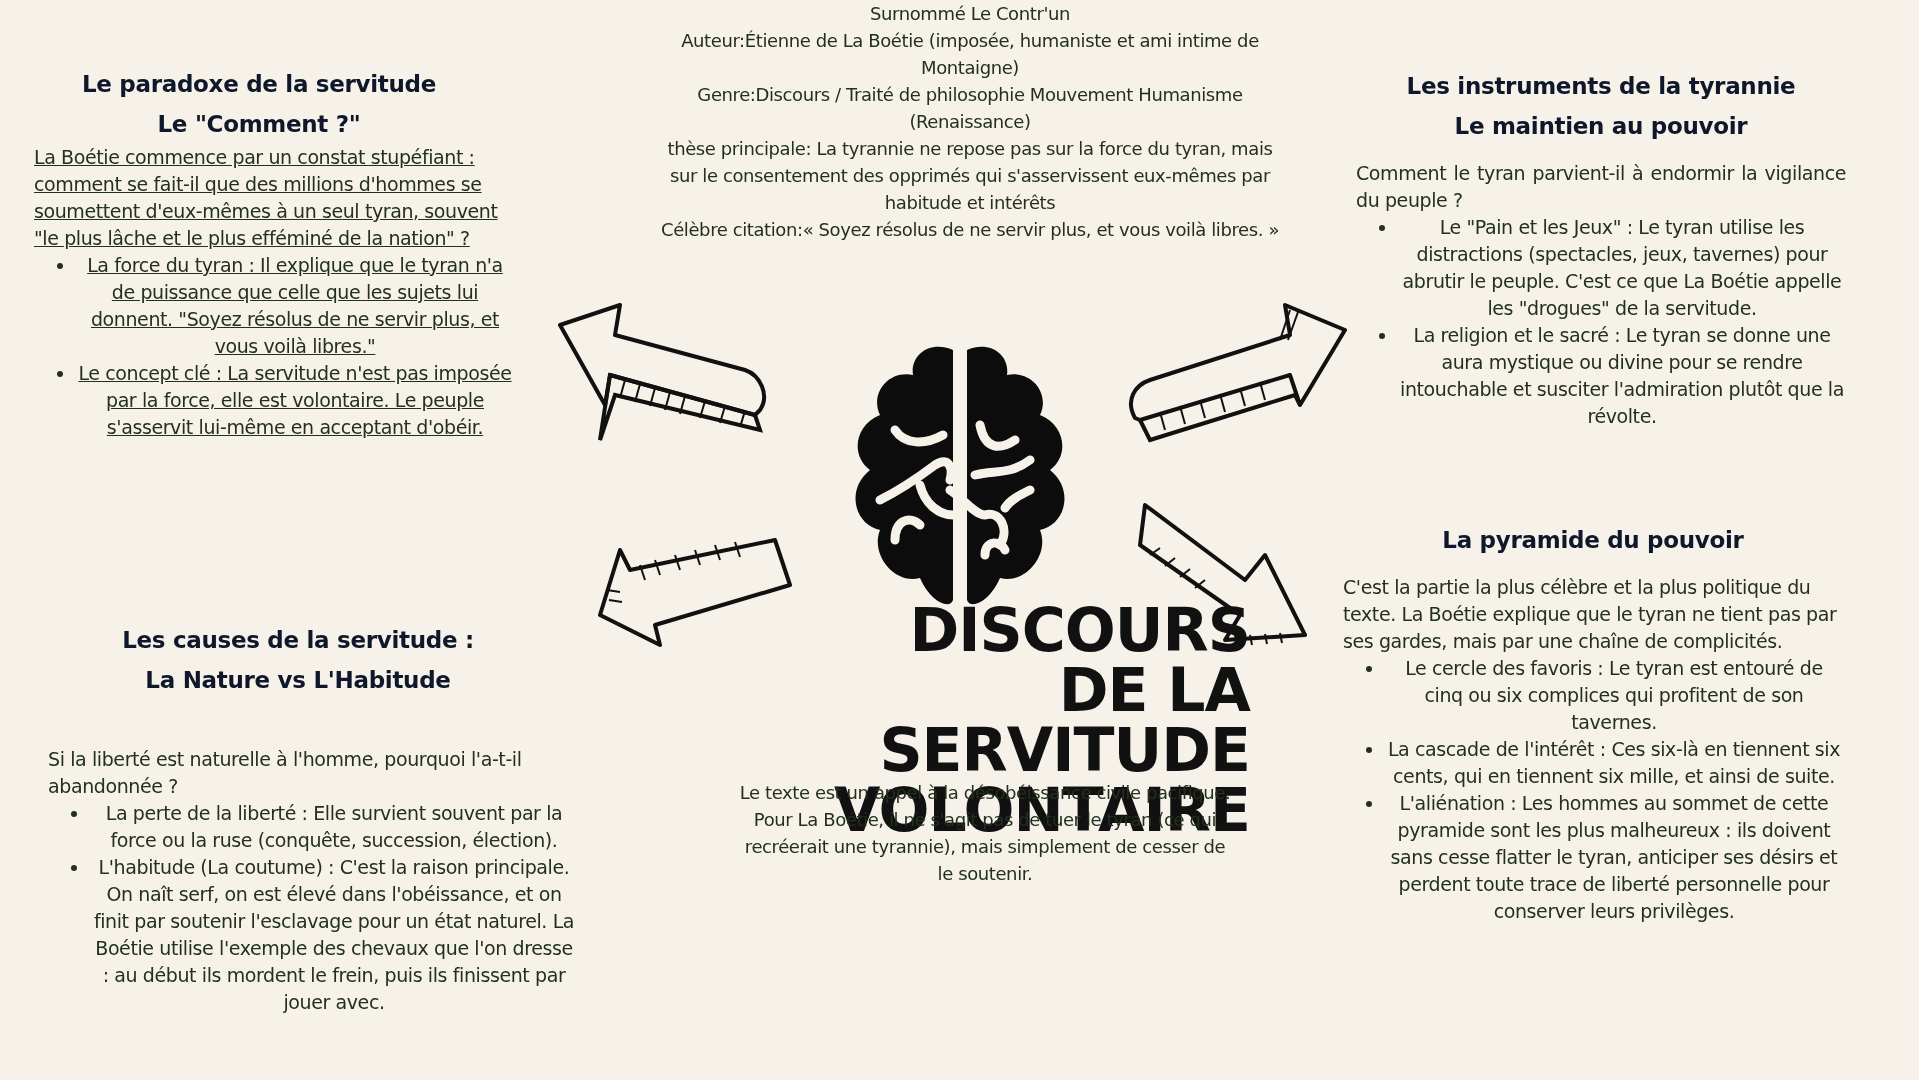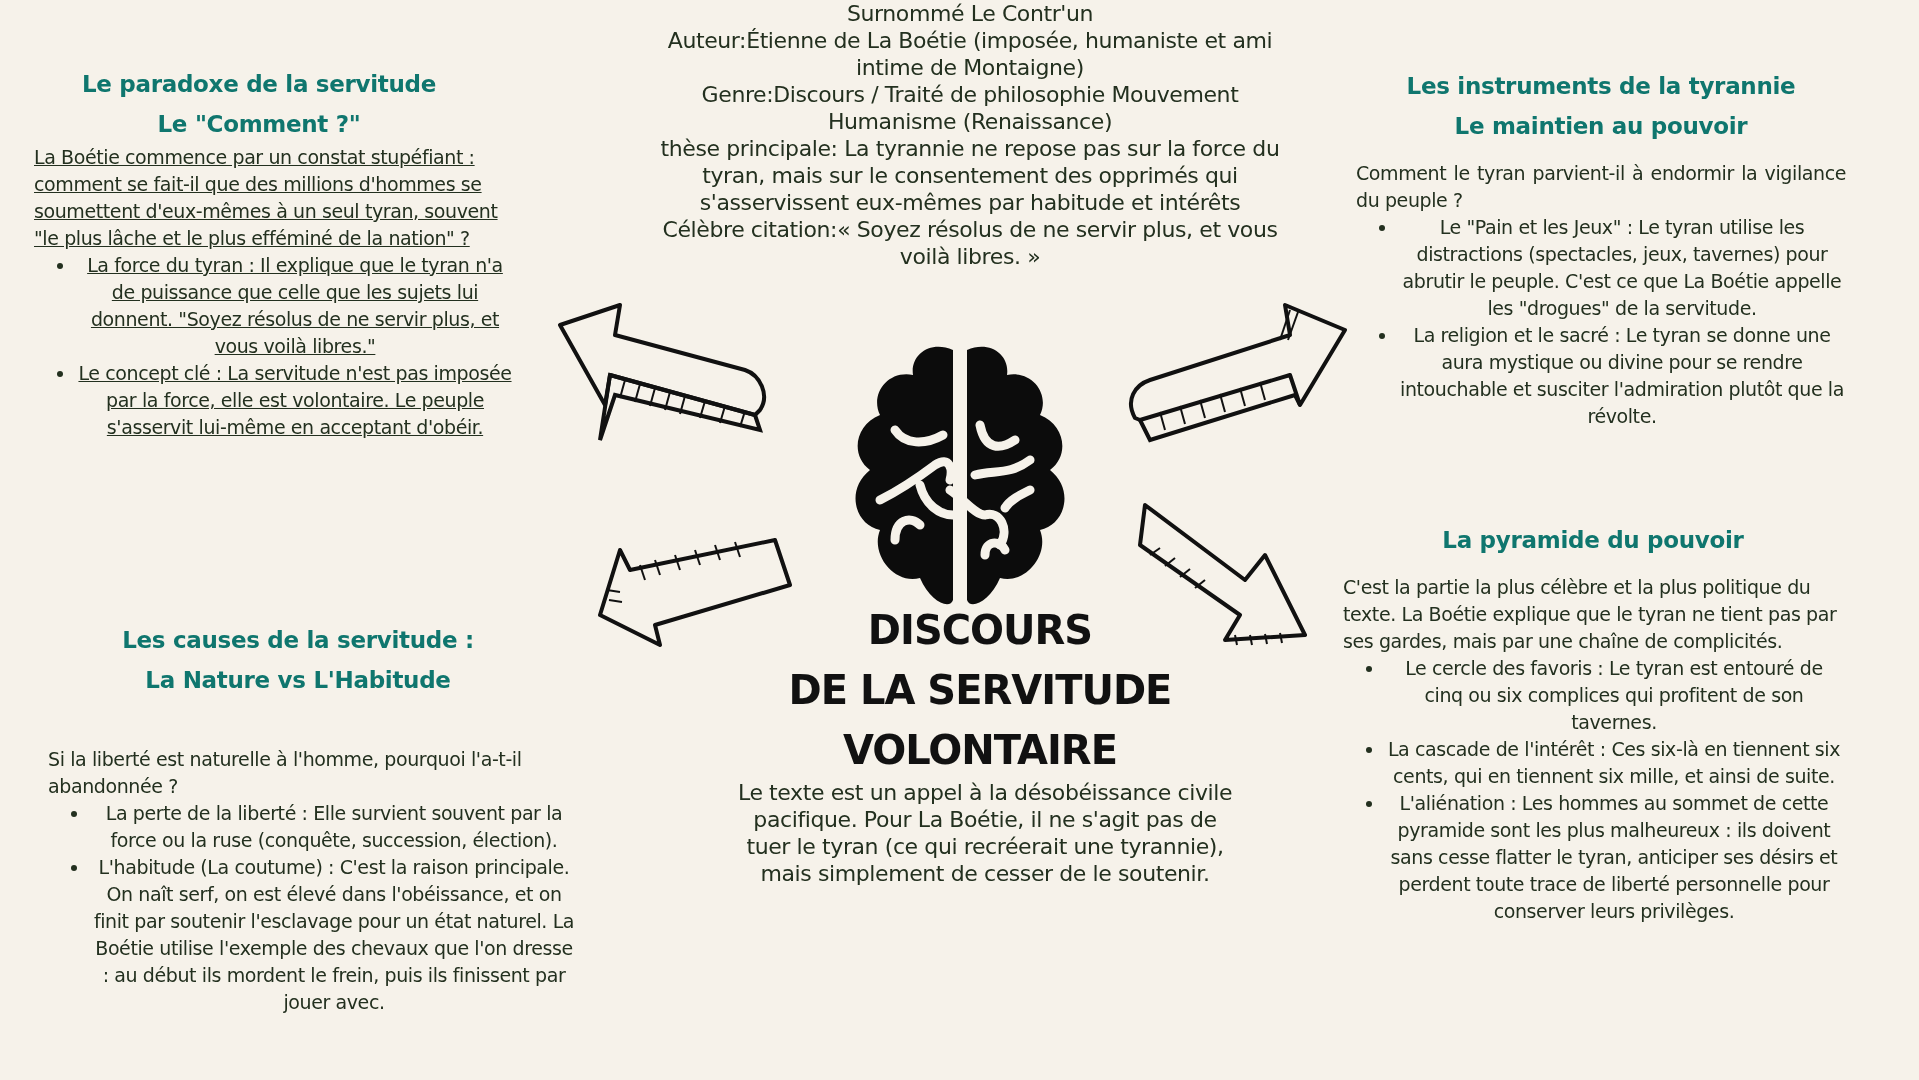--- a/index.html
+++ b/index.html
@@ -1,27 +1,27 @@
 <!DOCTYPE html>
 <html><head>
 <meta charset="utf-8">
 <style>
   html, body { margin:0; padding:0; }
   body {
     width:1919px; height:1080px; background:#f6f2ea; position:relative; overflow:hidden;
     font-family: "DejaVu Sans", sans-serif; color:#1f2b20;
   }
   .block { position:absolute; }
-  .title { font-family:"DejaVu Sans", sans-serif; font-weight:bold; color:#0f766e; text-align:center; font-size:23px; line-height:40px; letter-spacing:-0.3px; }
+  .title { font-family:"DejaVu Sans", sans-serif; font-weight:bold; color:#0f172a; text-align:center; font-size:23px; line-height:40px; letter-spacing:-0.3px; }
   .body { font-size:19px; line-height:27px; letter-spacing:-0.4px; color:#23301f; }
   .body ul { margin:0; padding-left:42px;text-align:center; }
   .body li { margin:0; }
   .justify { text-align:justify; }
-  .infobox { font-size:22px; line-height:27px; text-align:center; letter-spacing:-0.4px; color:#23301f; }
-  .bigtitle { font-family:"DejaVu Sans", sans-serif; font-weight:bold; color:#111; text-align:center; font-size:40px; line-height:60px; letter-spacing:-1px; }
+  .infobox { font-size:18px; line-height:27px; text-align:center; letter-spacing:-0.4px; color:#23301f; }
+  .bigtitle { font-family:"DejaVu Sans", sans-serif; font-weight:bold; color:#111; text-align:right; font-size:60px; line-height:60px; letter-spacing:-1px; }
   svg { position:absolute; }
 </style>
 </head>
 <body>
 
 <div class="block infobox" style="left:655px; top:0px; width:630px;">
   <div>Surnommé Le Contr'un</div>
   <div>Auteur:Étienne de La Boétie (imposée, humaniste et ami intime de Montaigne)</div>
   <div>Genre:Discours / Traité de philosophie Mouvement Humanisme (Renaissance)</div>
   <div>thèse principale: La tyrannie ne repose pas sur la force du tyran, mais sur le consentement des opprimés qui s'asservissent eux-mêmes par habitude et intérêts</div>

